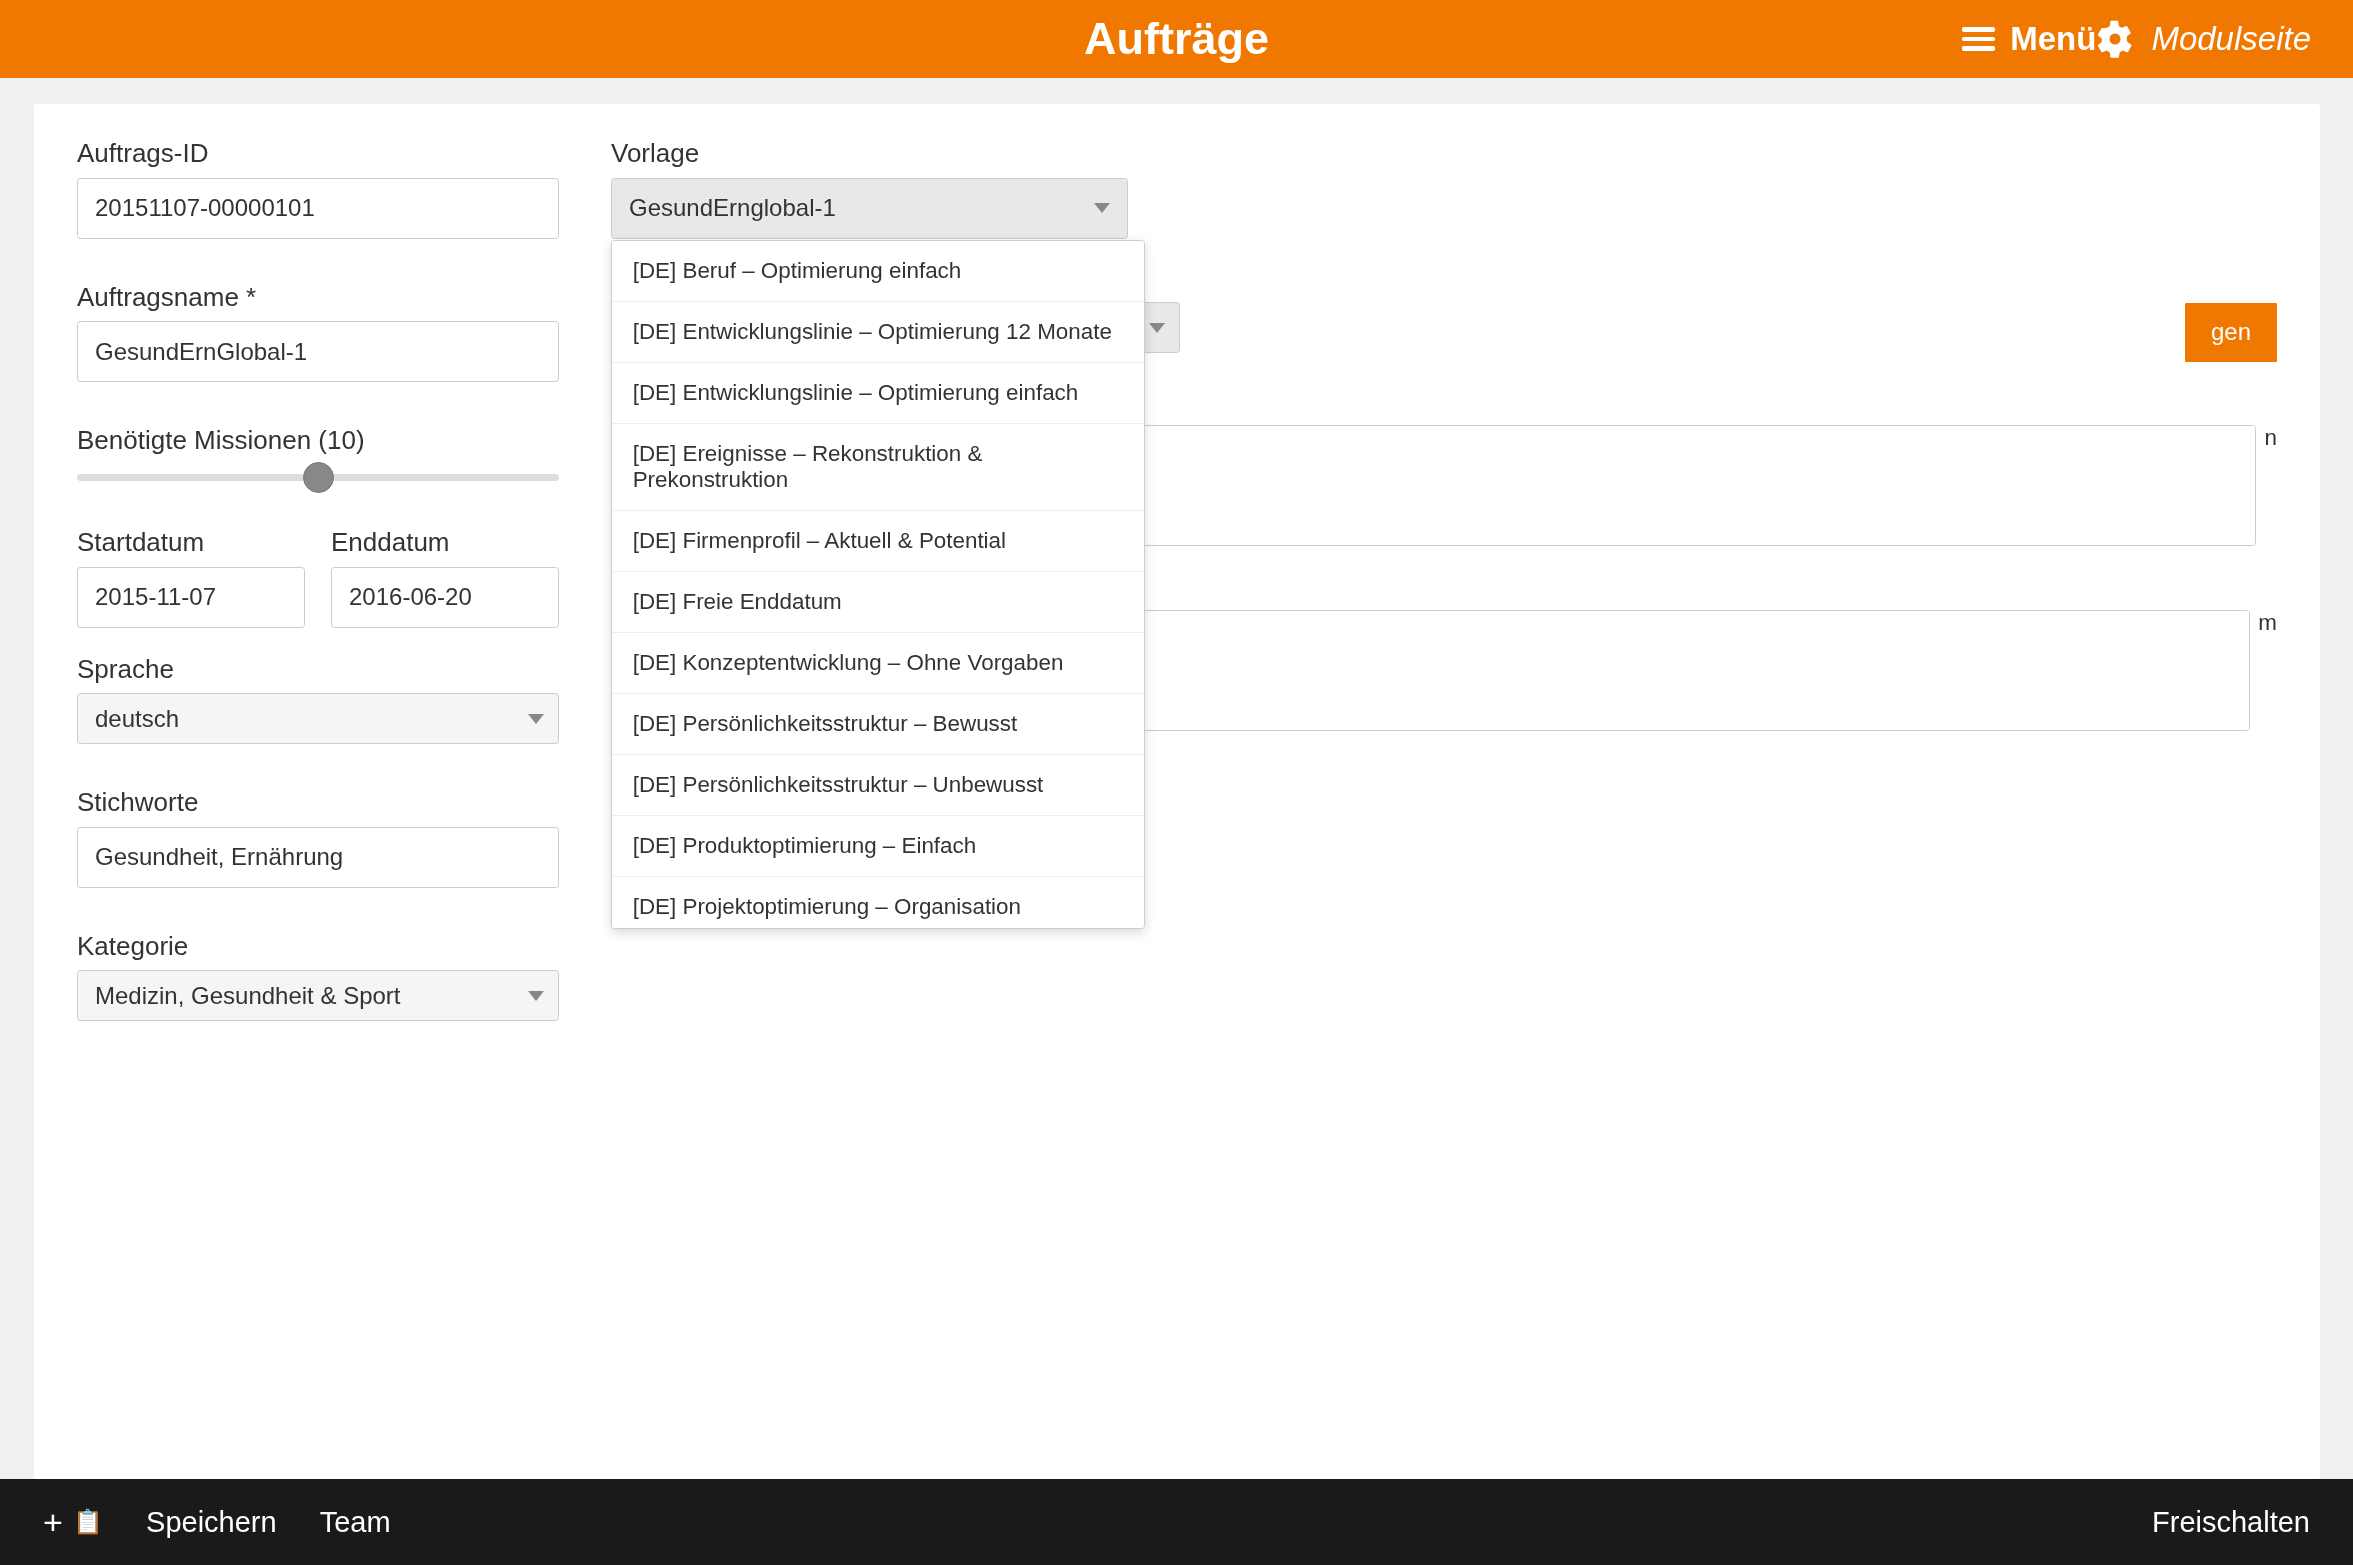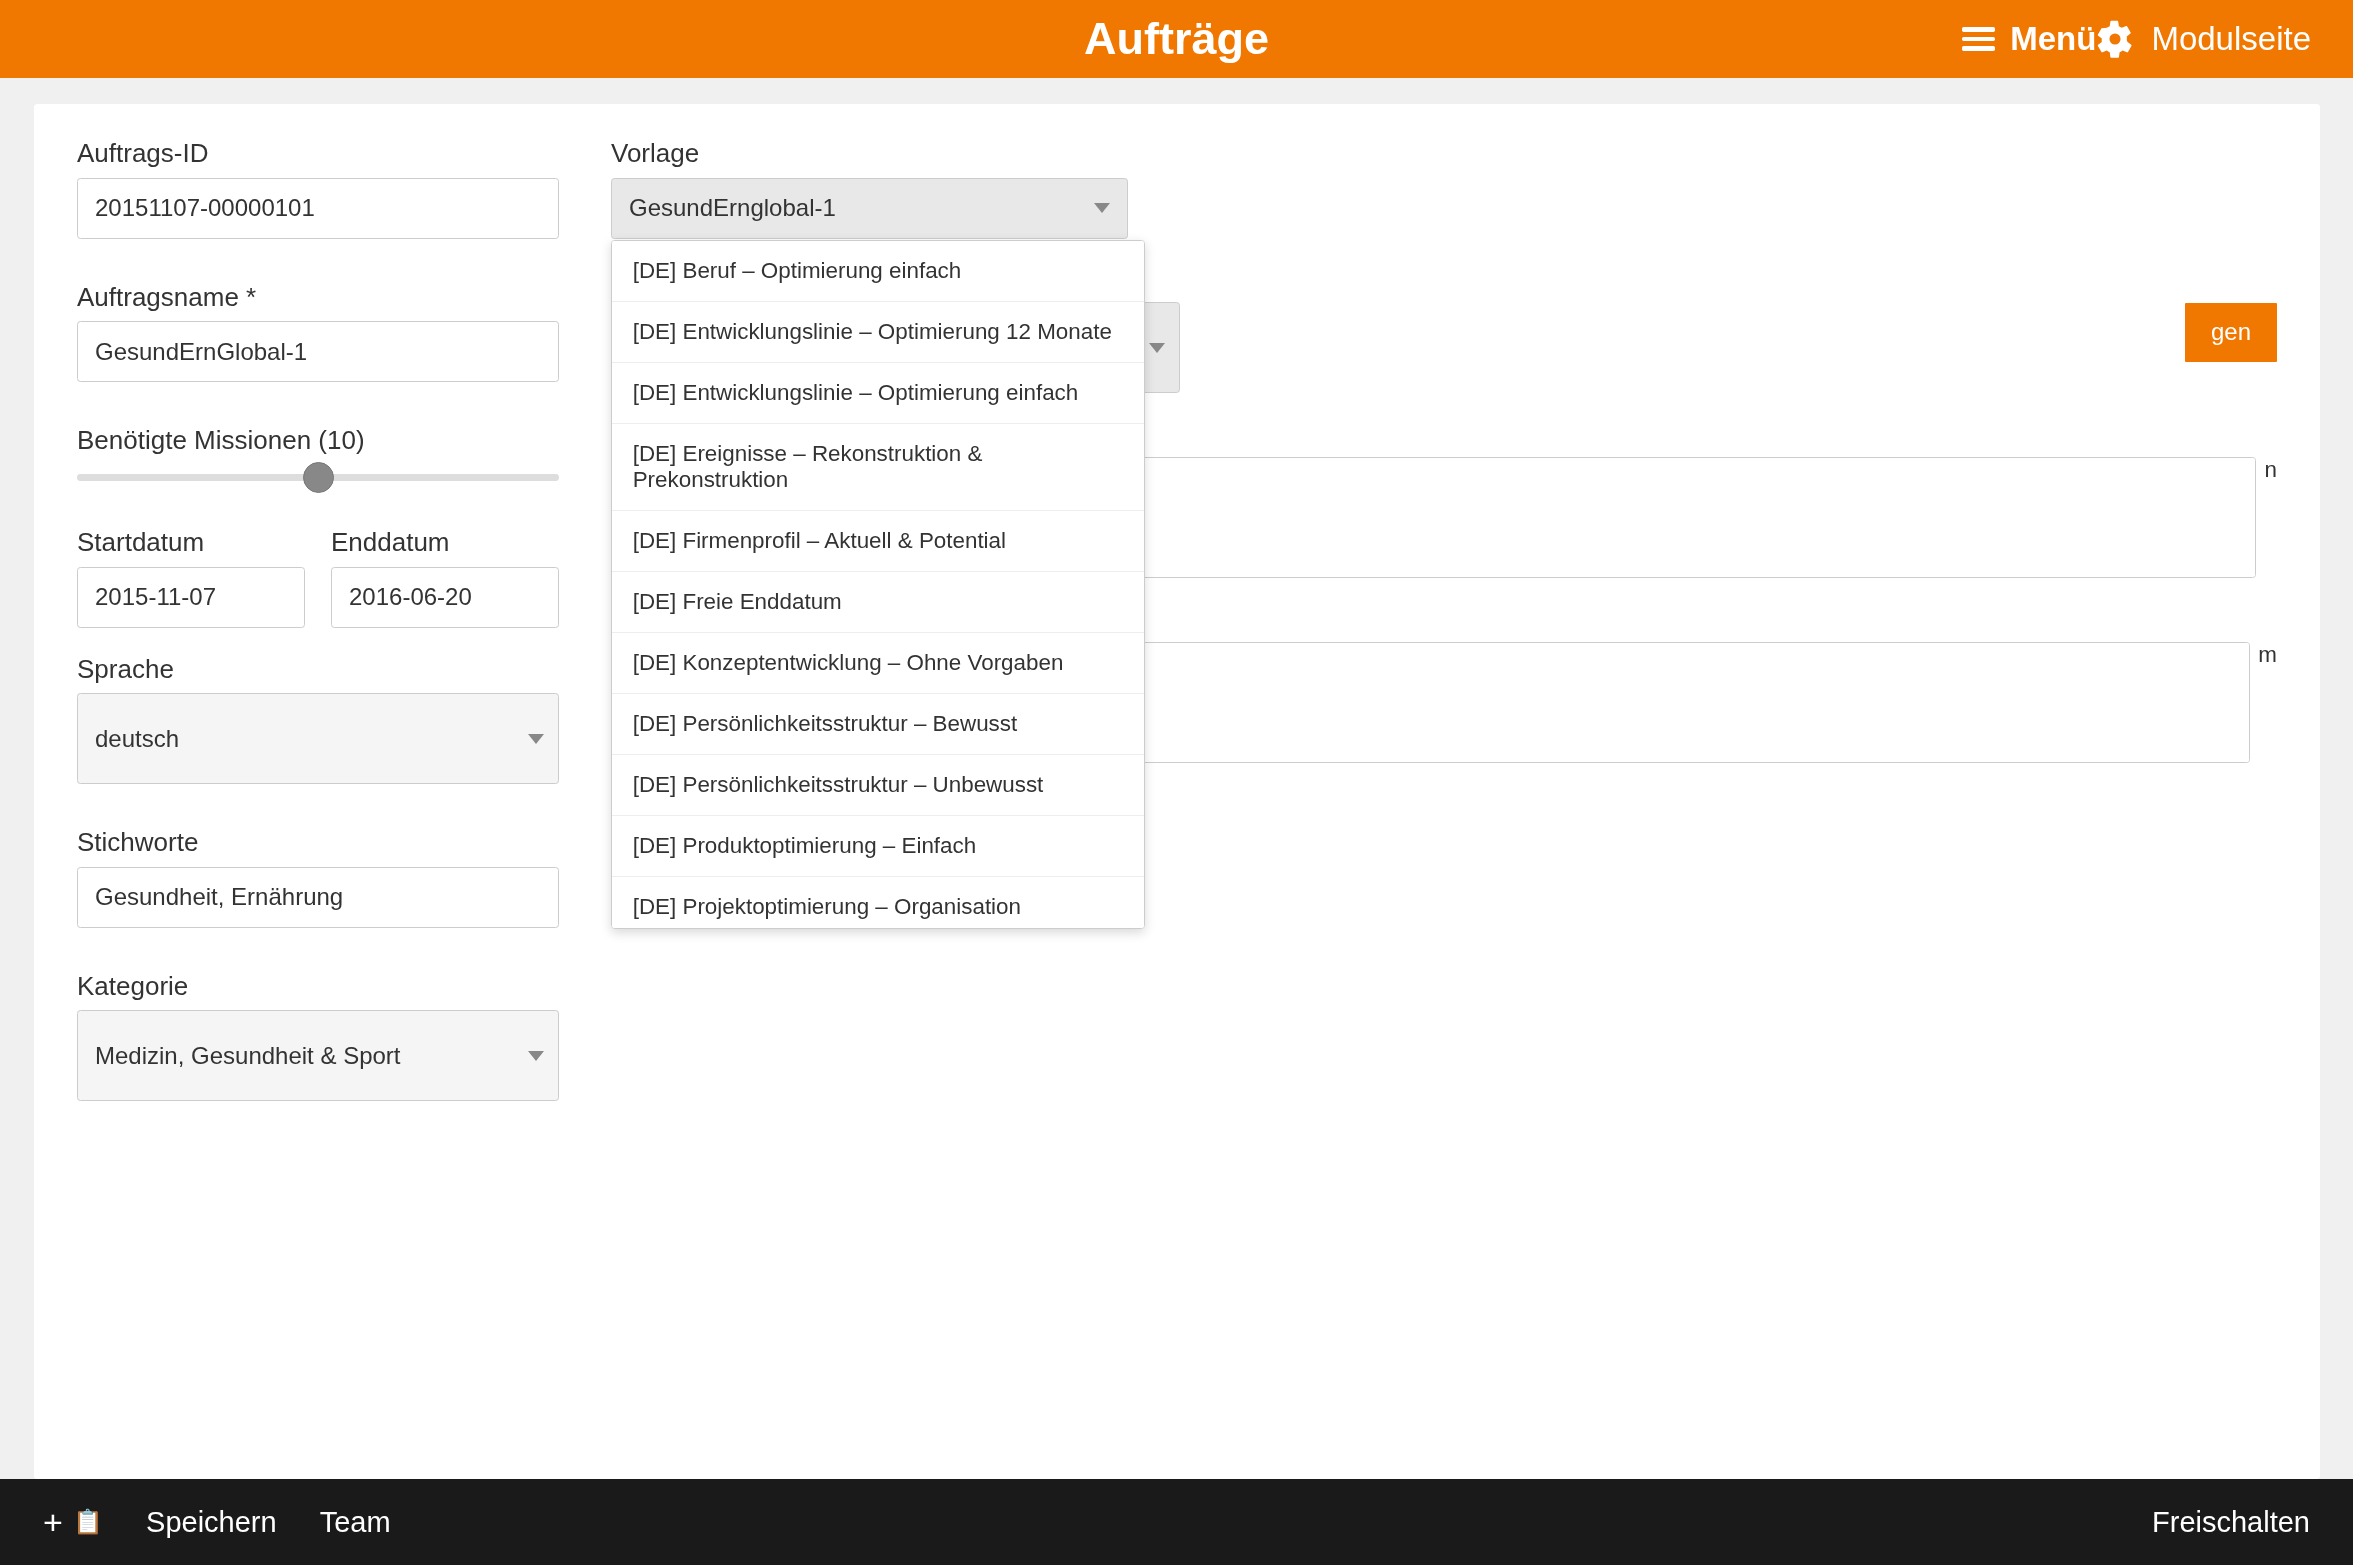--- a/index.html
+++ b/index.html
@@ -29,20 +29,21 @@
       position: absolute;
       left: 50%;
       transform: translateX(-50%);
     }
     .header-right {
       display: flex;
       align-items: center;
       gap: 17px;
       color: white;
       font-size: 33px;
+      font-style: italic;
     }
     .menu-icon {
       display: flex;
       flex-direction: column;
       gap: 5.2px;
     }
     .menu-icon span {
       display: block;
       width: 33px;
       height: 4.3px;
@@ -83,21 +84,21 @@
       padding: 15.5px 17px;
       font-size: 24px;
       border: 1.3px solid #ccc;
       border-radius: 3.4px;
       background: white;
       color: #333;
     }
 
     .field-select {
       width: 100%;
-      padding: 31px 17px;
+      padding: 11px 17px;
       font-size: 24px;
       border: 1.3px solid #ccc;
       border-radius: 3.4px;
       background: #f5f5f5;
       color: #333;
       appearance: none;
       -webkit-appearance: none;
       cursor: pointer;
       position: relative;
     }

